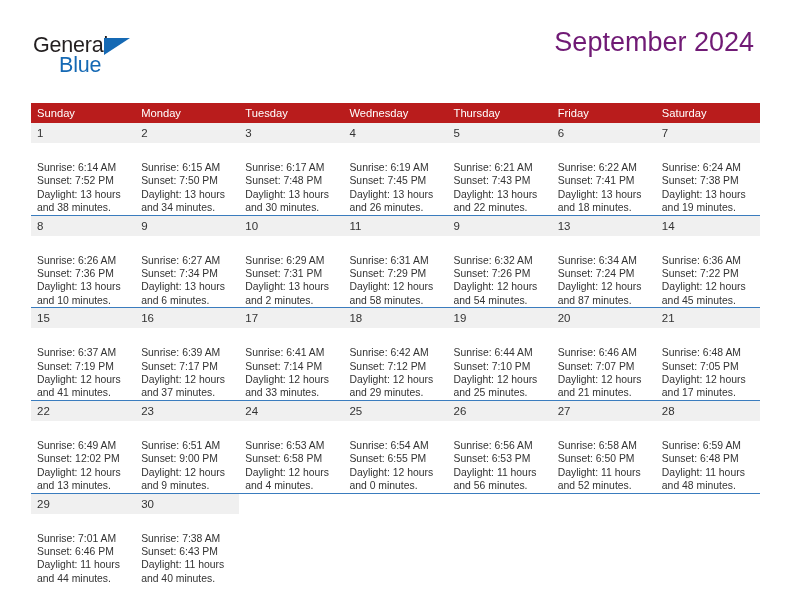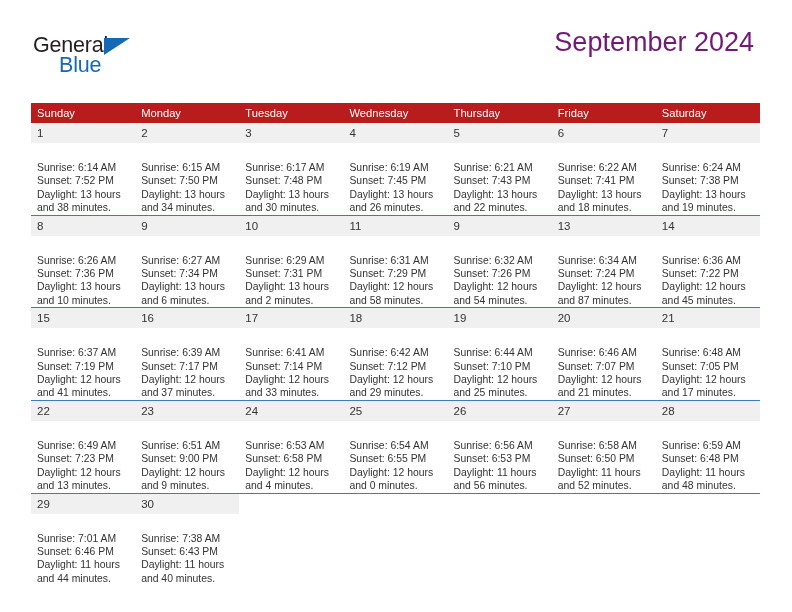--- a/index.html
+++ b/index.html
@@ -369,21 +369,21 @@
               <div>Daylight: 12 hours</div>
               <div>and 17 minutes.</div>
             </div>
           </td>
         </tr>
         <tr class="week-row">
           <td class="day-cell">
             <span class="daynum">22</span>
             <div class="daylines">
               <div>Sunrise: 6:49 AM</div>
-              <div>Sunset: 7:23 PM</div>
+              <div>Sunset: 12:02 PM</div>
               <div>Daylight: 12 hours</div>
               <div>and 13 minutes.</div>
             </div>
           </td>
           <td class="day-cell">
             <span class="daynum">23</span>
             <div class="daylines">
               <div>Sunrise: 6:51 AM</div>
               <div>Sunset: 9:00 PM</div>
               <div>Daylight: 12 hours</div>

